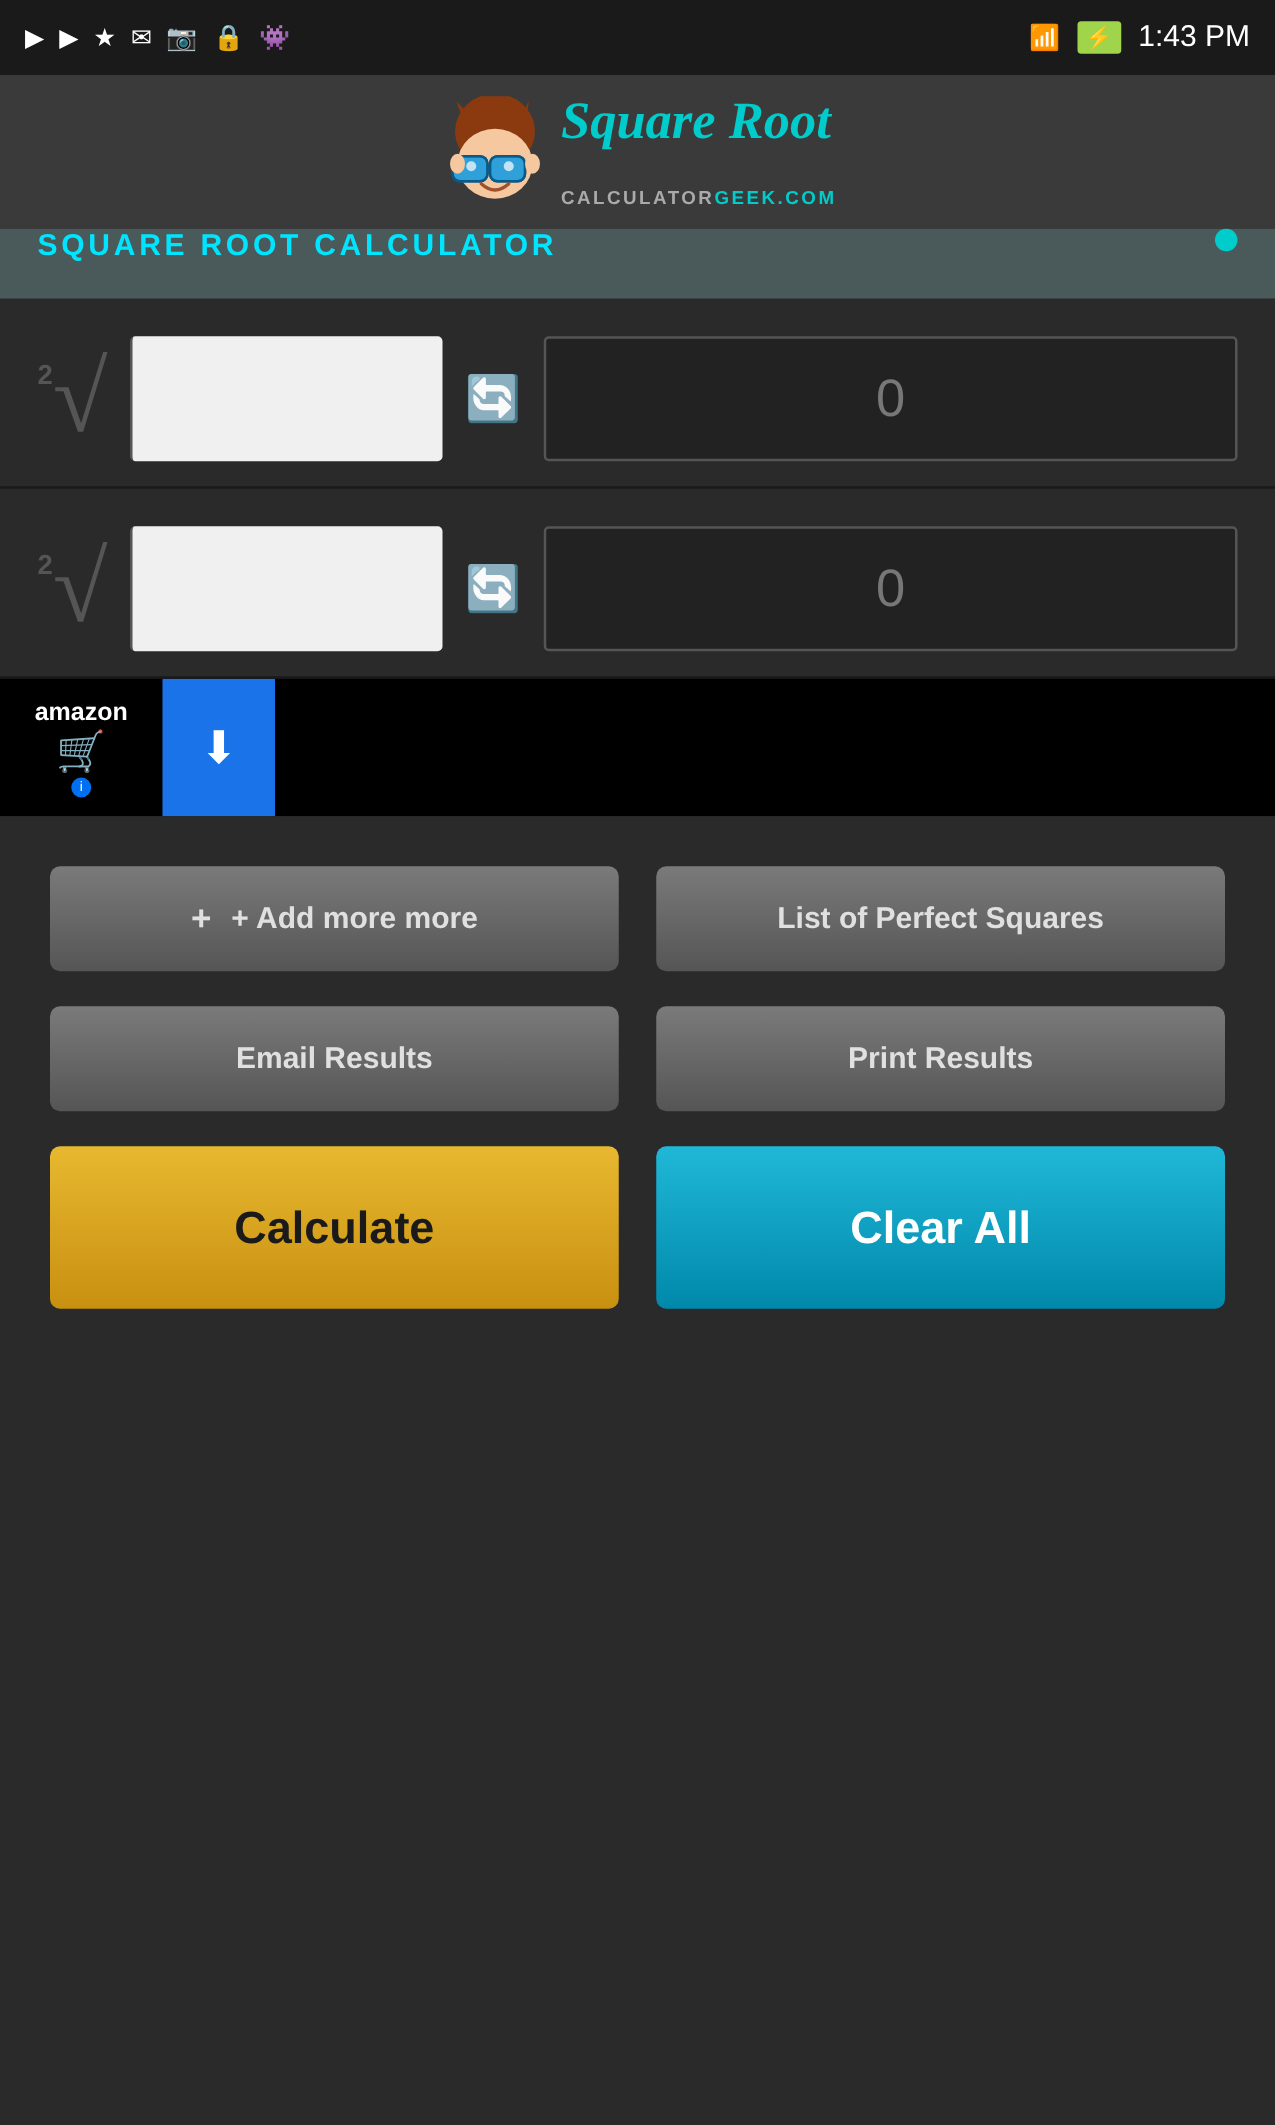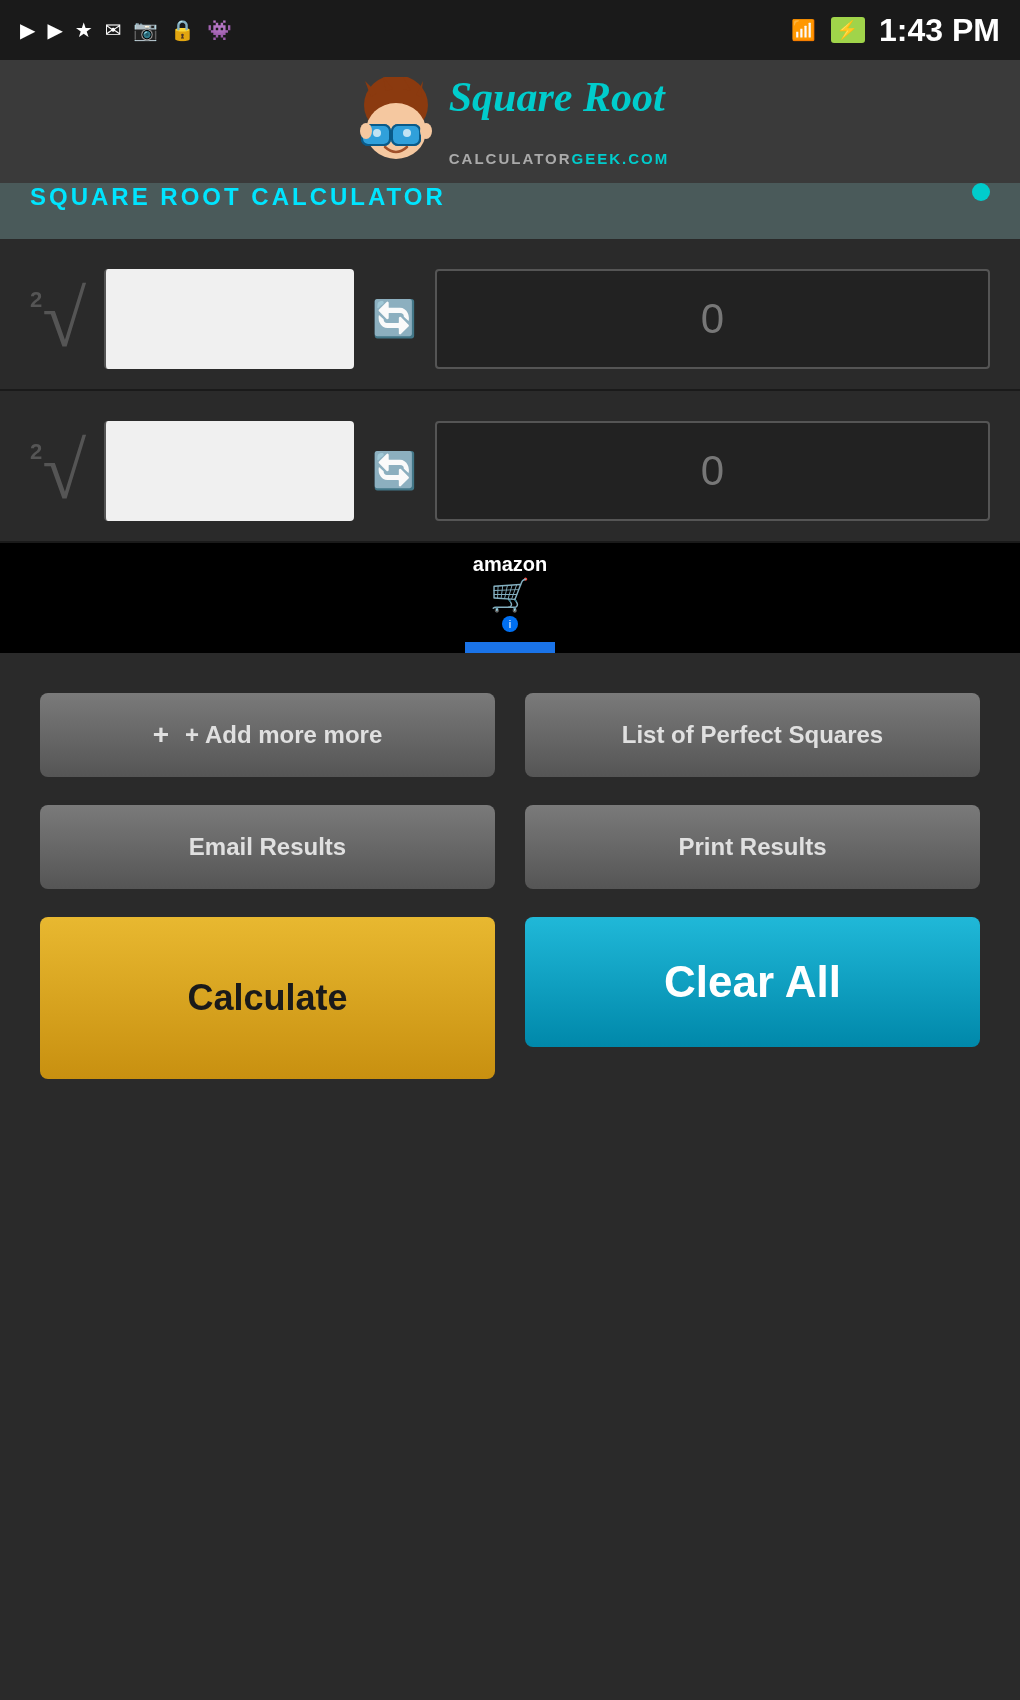--- a/index.html
+++ b/index.html
@@ -41,22 +41,22 @@
     .wifi-icon { font-size: 20px; }
     .battery-icon {
       background: #a0d44a;
       color: #1a1a1a;
       padding: 2px 6px;
       border-radius: 3px;
       font-size: 18px;
       font-weight: bold;
     }
     .time {
-      font-size: 32px;
-      font-weight: bold;
+      font-size: 24px;
+      font-weight: normal;
       color: #fff;
     }
 
     
     .app-header {
       background: #3a3a3a;
       padding: 16px 20px;
       display: flex;
       align-items: center;
       justify-content: center;
@@ -179,21 +179,20 @@
     }
 
     
     .ad-banner {
       background: #000;
       height: 110px;
       display: flex;
       align-items: center;
       gap: 0;
       overflow: hidden;
-      flex-direction: column;
     }
     .ad-logo {
       background: #000;
       padding: 10px 14px;
       display: flex;
       flex-direction: column;
       align-items: center;
       justify-content: center;
       width: 130px;
       flex-shrink: 0;
@@ -264,35 +263,35 @@
       align-items: center;
       justify-content: center;
       gap: 12px;
     }
 
     .btn-calculate {
       flex: 1;
       background: linear-gradient(180deg, #e8b830 0%, #c89010 100%);
       border: none;
       border-radius: 8px;
-      height: 162px;
+      height: 130px;
       color: #1a1a1a;
       font-size: 36px;
       font-weight: bold;
       cursor: pointer;
     }
 
     .btn-clearall {
       flex: 1;
       background: linear-gradient(180deg, #20b8d8 0%, #0088aa 100%);
       border: none;
       border-radius: 8px;
       height: 130px;
       color: #fff;
-      font-size: 44px;
+      font-size: 36px;
       font-weight: bold;
       cursor: pointer;
     }
 
     
     .mascot-container {
       position: relative;
       width: 80px;
       height: 90px;
     }

